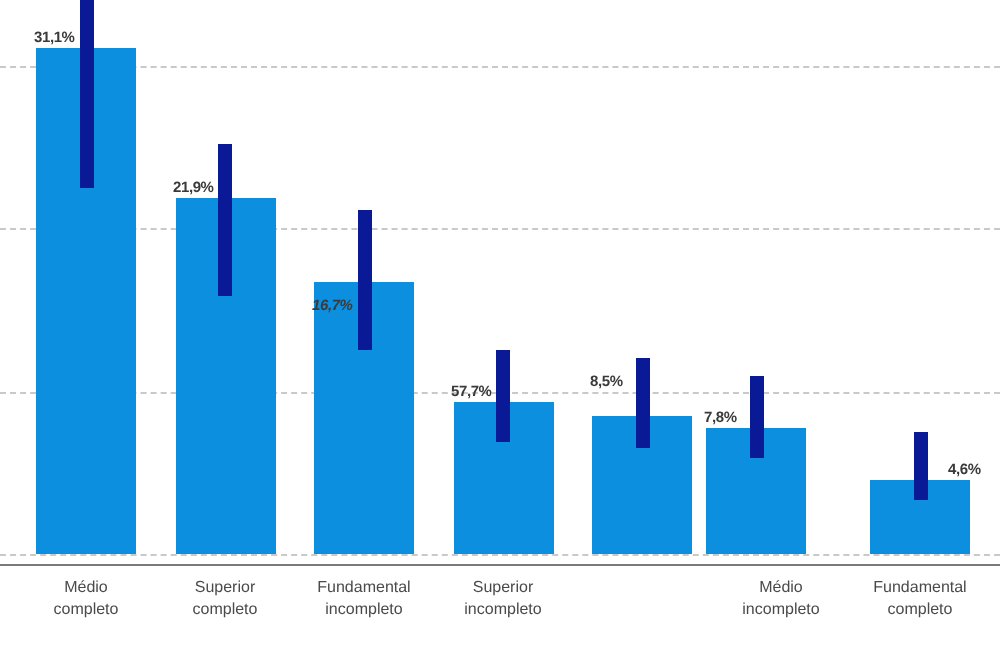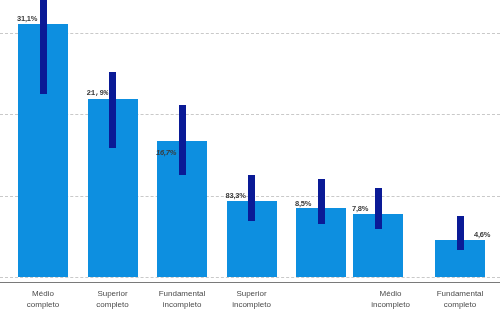--- a/index.html
+++ b/index.html
@@ -93,39 +93,39 @@
         <div class="gridline" style="top: 114.333px; border-top-color: rgb(201, 201, 201);"></div>
         <div class="gridline" style="top: 195.667px; border-top-color: rgb(201, 201, 201);"></div>
         <div class="gridline" style="top: 277px; border-top-color: rgb(201, 201, 201);"></div>
       </div>
     <div id="bars">
         <div class="bar-group" style="left: 18px; bottom: 55px; position: absolute; top: 0px; height: 277px;">
           <div class="bar-main" style="height: 252.947px; top: 24.0533px; bottom: auto; background: rgb(13, 143, 224);"></div>
           <div class="bar-marker" style="top: -3.6px; height: 97.6px; background: rgb(10, 26, 150);"></div>
           <div class="bar-label" style="color: rgb(58, 58, 58); top: 14.0533px; left: -1px;">31,1%</div>
         </div>
-        <div class="bar-group" style="left: 87.5px; bottom: 55px; position: absolute; top: 0px; height: 277px; font-family: Liberation Mono, monospace;">
+        <div class="bar-group" style="left: 87.5px; bottom: 55px; position: absolute; top: 0px; height: 277px;">
           <div class="bar-main" style="height: 178.12px; top: 98.88px; bottom: auto; background: rgb(13, 143, 224);"></div>
           <div class="bar-marker" style="top: 72.04px; height: 75.64px; background: rgb(10, 26, 150);"></div>
           <div class="bar-label" style="color: rgb(58, 58, 58); top: 88.88px; left: -1px;">21,9%</div>
         </div>
         <div class="bar-group" style="left: 157px; bottom: 55px; position: absolute; top: 0px; height: 277px;">
           <div class="bar-main" style="height: 135.827px; top: 141.173px; bottom: auto; background: rgb(13, 143, 224);"></div>
           <div class="bar-marker" style="top: 105.387px; height: 69.9467px; background: rgb(10, 26, 150);"></div>
           <div class="bar-label" style="color: rgb(58, 58, 58); top: 148px; left: -1px; font-style: italic;">16,7%</div>
         </div>
         <div class="bar-group" style="left: 226.5px; bottom: 55px; position: absolute; top: 0px; height: 277px;">
           <div class="bar-main" style="height: 76.4533px; top: 200.547px; bottom: auto; background: rgb(13, 143, 224);"></div>
           <div class="bar-marker" style="top: 174.52px; height: 46.36px; background: rgb(10, 26, 150);"></div>
-          <div class="bar-label" style="color: rgb(58, 58, 58); top: 190.547px; left: -1px;">83,3%</div>
+          <div class="bar-label" style="color: rgb(58, 58, 58); top: 190.547px; left: -1px;">57,7%</div>
         </div>
         <div class="bar-group" style="left: 296px; bottom: 55px; position: absolute; top: 0px; height: 277px;">
           <div class="bar-main" style="height: 69.1333px; top: 207.867px; bottom: auto; background: rgb(13, 143, 224);"></div>
           <div class="bar-marker" style="top: 179.4px; height: 44.7333px; background: rgb(10, 26, 150);"></div>
-          <div class="bar-label" style="color: rgb(58, 58, 58); top: 199px; left: -1px;">8,5%</div>
+          <div class="bar-label" style="color: rgb(58, 58, 58); top: 186px; left: -1px;">8,5%</div>
         </div>
         <div class="bar-group" style="left: 353px; bottom: 55px; position: absolute; top: 0px; height: 277px;">
           <div class="bar-main" style="height: 63.44px; top: 213.56px; bottom: auto; background: rgb(13, 143, 224);"></div>
           <div class="bar-marker" style="top: 188.347px; height: 40.6667px; background: rgb(10, 26, 150);"></div>
           <div class="bar-label" style="color: rgb(58, 58, 58); top: 203.56px; left: -1px;">7,8%</div>
         </div>
         <div class="bar-group" style="left: 435px; bottom: 55px; position: absolute; top: 0px; height: 277px;">
           <div class="bar-main" style="height: 37.4133px; top: 239.587px; bottom: auto; background: rgb(13, 143, 224);"></div>
           <div class="bar-marker" style="top: 216px; height: 34.16px; background: rgb(10, 26, 150);"></div>
           <div class="bar-label" style="color: rgb(58, 58, 58); top: 229.587px; left: -1px; margin-left: 40px;">4,6%</div>

